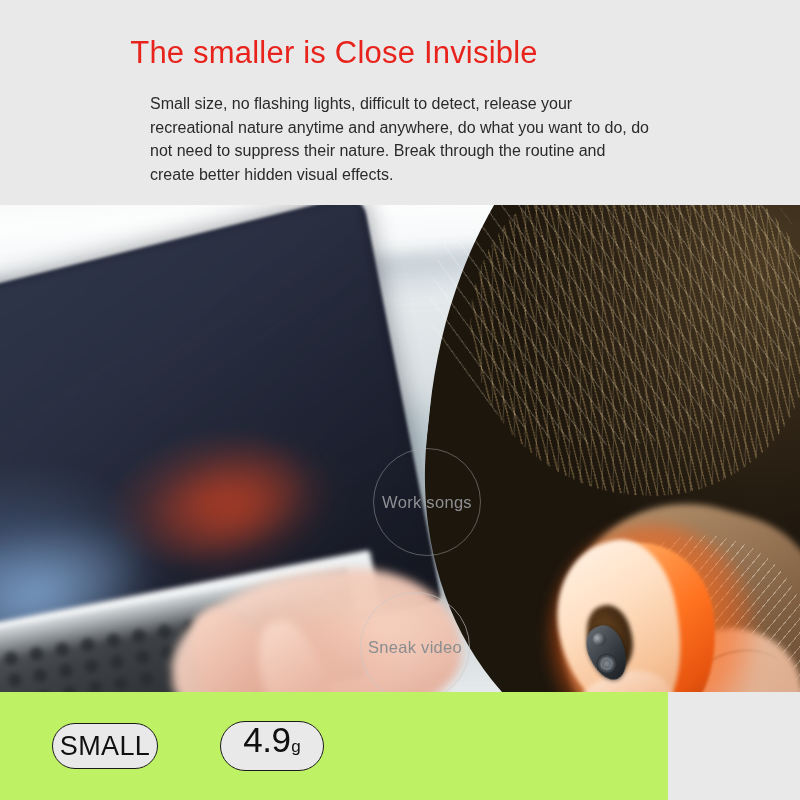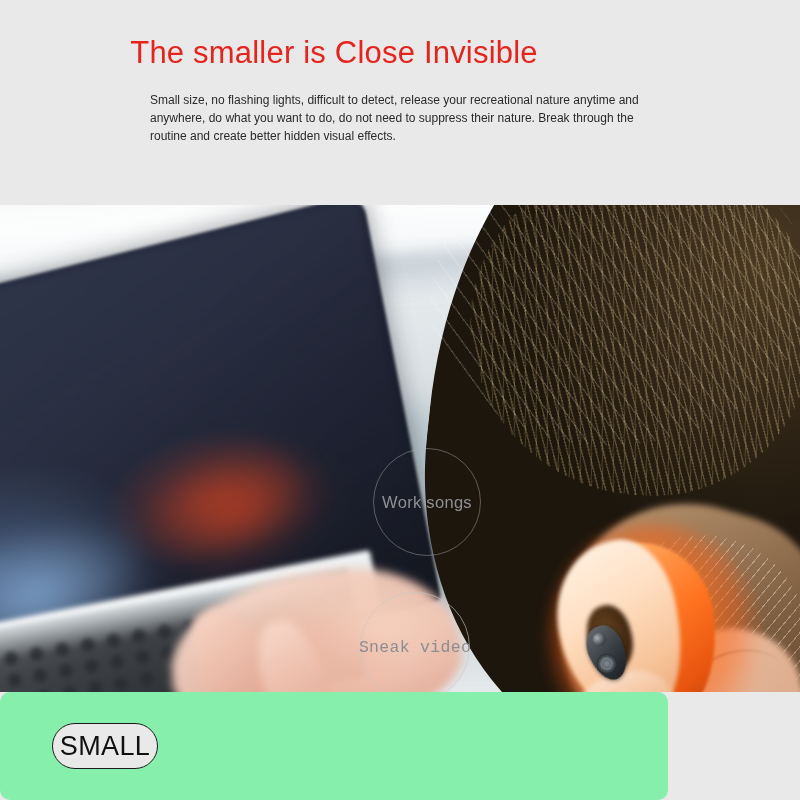--- a/index.html
+++ b/index.html
@@ -40,21 +40,21 @@
     font-weight: 400;
     letter-spacing: 0.2px;
     line-height: 1.1;
   }
 
   .body-copy {
     width: 500px;
     margin: 22px auto 0 auto;
     margin-left: 150px;
     color: #2a2a2a;
-    font-size: 12px;
+    font-size: 16px;
     line-height: 1.48;
     text-align: left;
   }
 
   
   .photo {
     position: relative;
     width: 800px;
     height: 487px;
     overflow: hidden;
@@ -414,33 +414,31 @@
     left: 373px; top: 243px;
     width: 108px; height: 108px;
     border: 1.1px solid rgba(176,176,176,.45);
     color: #8e9093;
   }
   .tag-sneak {
     left: 360px; top: 387px;
     width: 110px; height: 110px;
     border: 1.1px solid rgba(200,200,200,.62);
     color: #8b8d90;
-    font-family: Liberation Mono, monospace;
   }
   .tag-work span, .tag-sneak span, .tag-class span { pointer-events: none; }
 
   
   .footer-bar {
     height: 108px;
-    background: #86efac;
+    background: #bef264;
     display: flex;
     align-items: center;
     padding-left: 52px;
     gap: 0;
-    border-radius: 10px;
   }
 
   .feature-group {
     display: flex;
     align-items: center;
   }
 
   .badge {
     border: 1.7px solid #1b1b1b;
     border-radius: 999px;
@@ -556,17 +554,21 @@
 
     <div class="feature-group">
       <div class="badge badge-small">
         <span>SMALL</span>
       </div>
     </div>
 
     <div class="gap-between"></div>
 
     <div class="feature-group">
+      <div class="badge badge-weight">
+        <span class="num">4.9</span>
+        <span class="unit">g</span>
+      </div>
     </div>
 
   </div>
 
 </div>
 
 </body></html>

